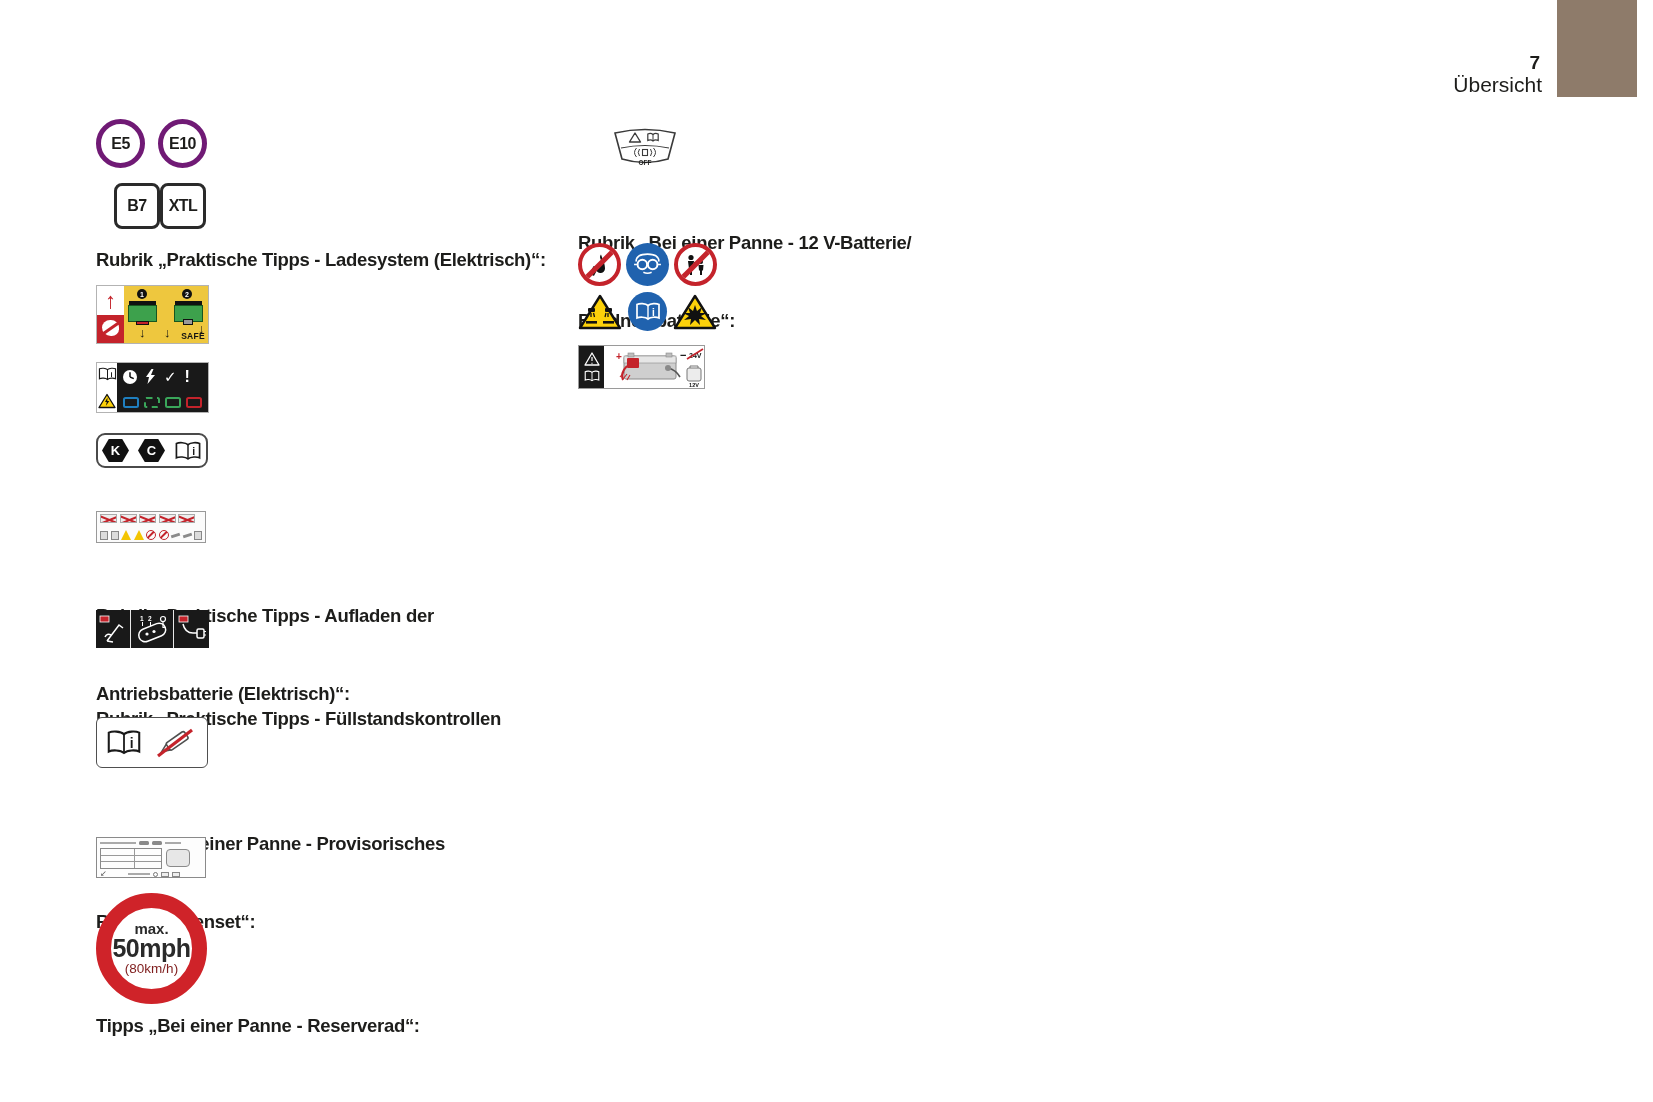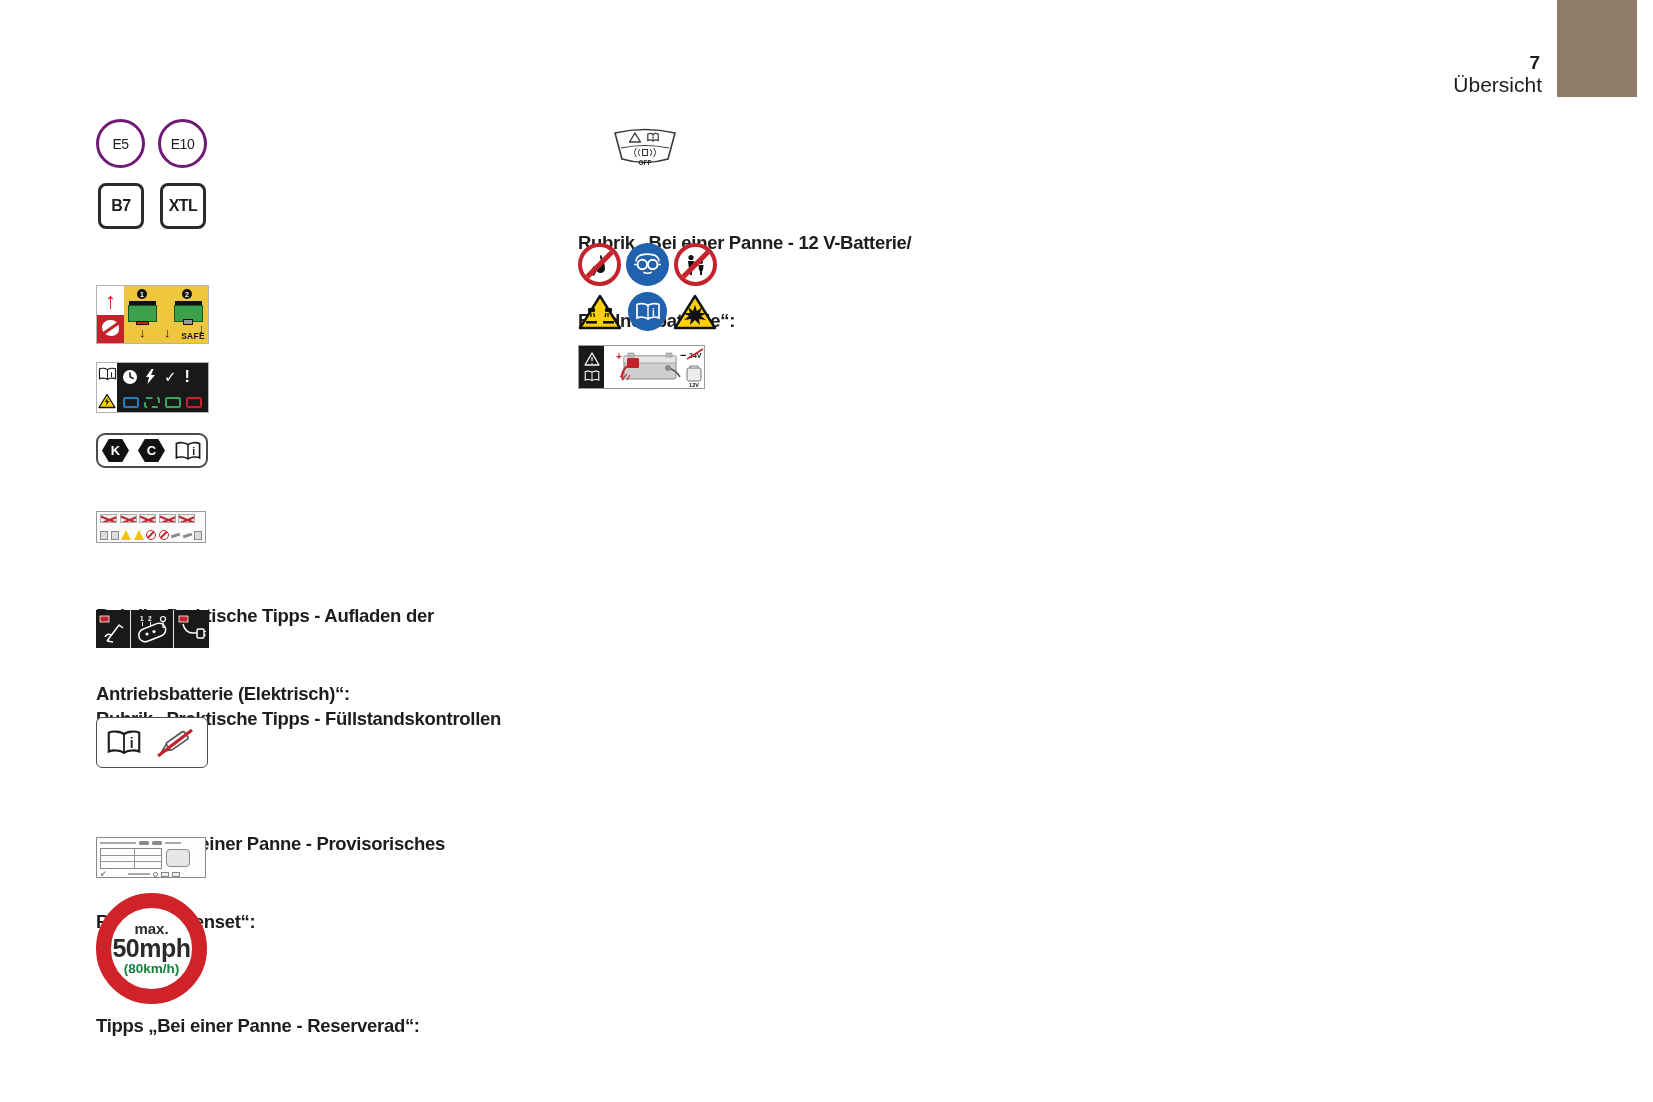--- a/index.html
+++ b/index.html
@@ -15,22 +15,22 @@
   
   .corner-box { position:absolute; top:0; right:16px; width:80px; height:97px; background:#8e7b6a; }
   .page-number { position:absolute; top:52px; right:113px; font-size:19px; font-weight:700; }
   .section-title { position:absolute; top:73px; right:111px; font-size:21px; font-weight:400; }
 
   
   .cap { position:absolute; left:96px; font-size:18.5px; font-weight:700; line-height:26px; letter-spacing:-0.3px; white-space:pre; }
   .cap div { white-space:pre; }
 
   
-  .fuel-circle { position:absolute; top:119px; width:49px; height:49px; border:3px solid #701a75; border-radius:50%;
-                 display:flex; align-items:center; justify-content:center; font-weight:400; font-size:14px; letter-spacing:-0.5px; }
+  .fuel-circle { position:absolute; top:119px; width:49px; height:49px; border:5px solid #701a75; border-radius:50%;
+                 display:flex; align-items:center; justify-content:center; font-weight:700; font-size:16px; letter-spacing:-0.5px; }
   .fuel-square { position:absolute; top:183px; width:46px; height:46px; border:3px solid #2a2a2a; border-radius:8px;
                  display:flex; align-items:center; justify-content:center; font-weight:700; font-size:16px; letter-spacing:-0.5px; }
 
   
   .label1 { position:absolute; left:96px; top:285px; width:113px; height:59px; border:1px solid #b3b3b3; display:flex; }
   .l1-left { width:27px; display:flex; flex-direction:column; }
   .l1-arrowcell { height:29px; background:#fff; display:flex; align-items:center; justify-content:center;
                   color:#c4232b; font-size:22px; font-weight:700; line-height:1; }
   .l1-redcell { flex:1; background:#c4232b; position:relative; }
   .l1-blob { position:absolute; left:5px; top:5px; width:17px; height:16px; background:#fff; border-radius:50% 50% 45% 55%; }
@@ -102,21 +102,21 @@
   .l7-foot { display:flex; align-items:center; gap:3px; margin-top:1px; }
   .l7-arrow { font-size:8px; color:#555; line-height:1; }
   .l7-dot { width:5px; height:5px; border:1px solid #777; border-radius:50%; }
   .l7-mini { width:8px; height:5px; border:0.5px solid #888; background:#eee; }
 
   
   .speed-sign { position:absolute; left:96px; top:893px; width:111px; height:111px; border-radius:50%;
                 border:15px solid #cf2329; background:#fff; display:flex; flex-direction:column; align-items:center; justify-content:center; }
   .sp1 { font-size:15px; font-weight:700; line-height:15px; color:#2a2a2a; }
   .sp2 { font-size:25px; font-weight:700; line-height:25px; letter-spacing:-0.5px; color:#2a2a2a; }
-  .sp3 { font-size:13.5px; font-weight:700; line-height:16px; color:#15803d; }
+  .sp3 { font-size:13.5px; font-weight:400; line-height:16px; color:#7f1d1d; }
 
   
   .wiper-badge { position:absolute; left:610px; top:123px; }
   .cap-right { left:578px; }
   .row-circles { position:absolute; left:578px; top:243px; display:flex; gap:5px; }
   .pictcircle { width:43px; height:43px; border-radius:50%; position:relative; overflow:hidden; }
   .prohibit { border:4px solid #c4232b; background:#fff; }
   .prohibit .diag { position:absolute; left:-4px; top:15px; width:43px; height:4.5px; background:#c4232b; transform:rotate(-45deg); z-index:3; }
   .prohibit svg { position:absolute; left:50%; top:50%; transform:translate(-50%,-50%); z-index:2; }
   .mandatory { background:#2062ae; display:flex; align-items:center; justify-content:center; }
@@ -134,23 +134,24 @@
 <body>
 
 <div class="page">
 
   <div class="corner-box"></div>
   <div class="page-number">7</div>
   <div class="section-title">Übersicht</div>
 
   <div class="fuel-circle" style="left:96px;">E5</div>
   <div class="fuel-circle" style="left:158px;">E10</div>
-  <div class="fuel-square" style="left:98px;border-radius:8px;">B7</div>
+  <div class="fuel-square" style="left:114px;border-radius:8px;">B7</div>
   <div class="fuel-square" style="left:160px;">XTL</div>
 
+  <div class="cap" style="top:247px;">Rubrik „Praktische Tipps - Ladesystem (Elektrisch)“:</div>
 
   <div class="label1">
     <div class="l1-left">
       <div class="l1-arrowcell">↑</div>
       <div class="l1-redcell">
           <div class="l1-blob"></div>
         </div>
     </div>
     <div class="l1-main">
       <span class="numbadge" style="left:13px; top:3px;">1</span>

